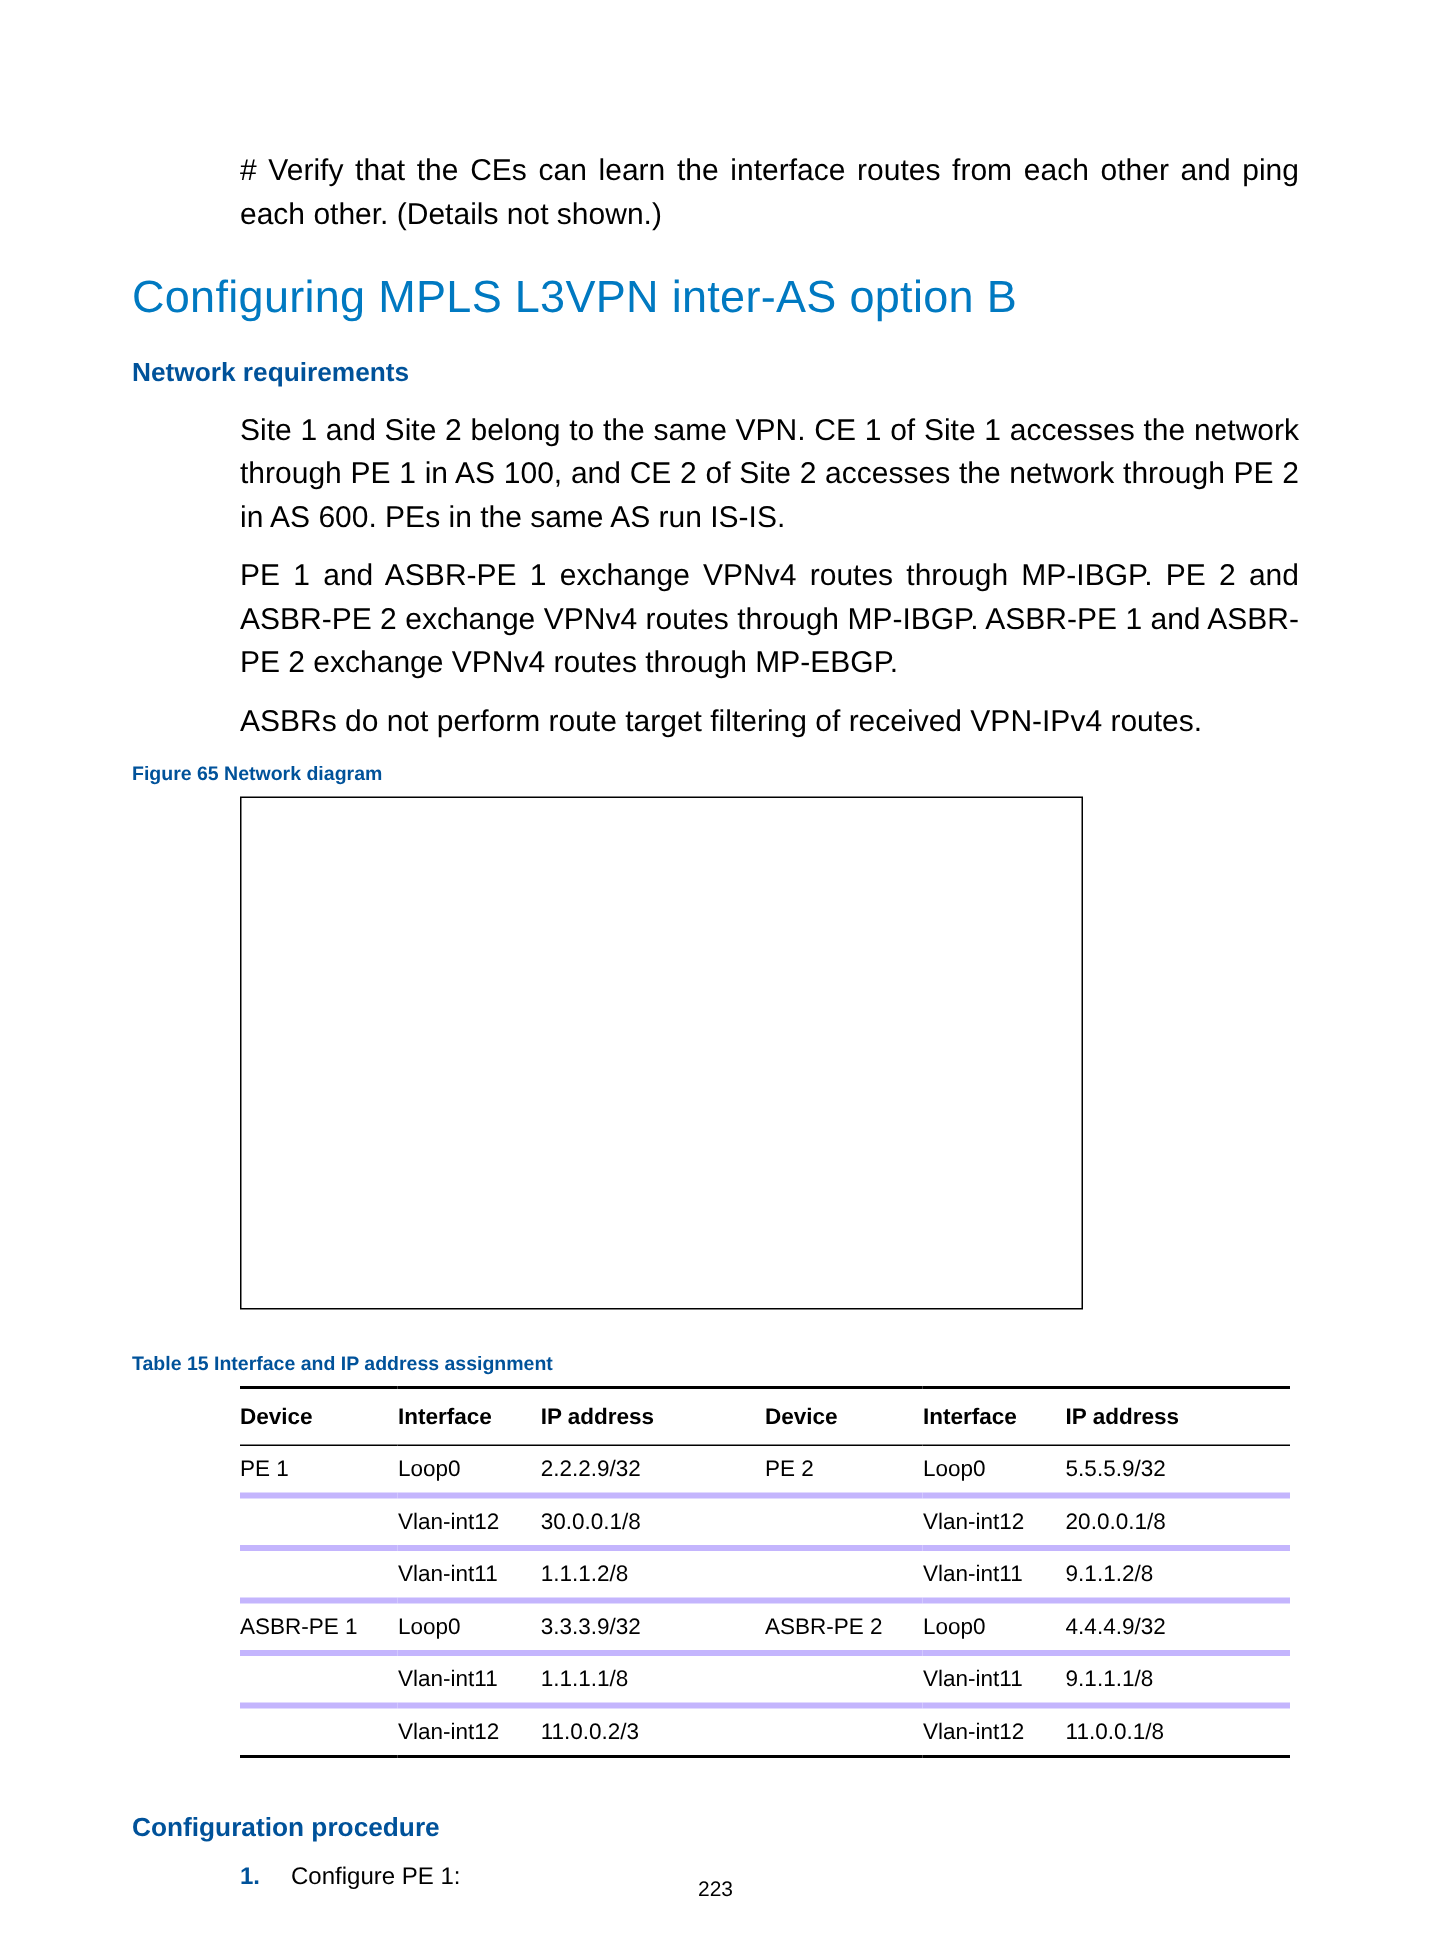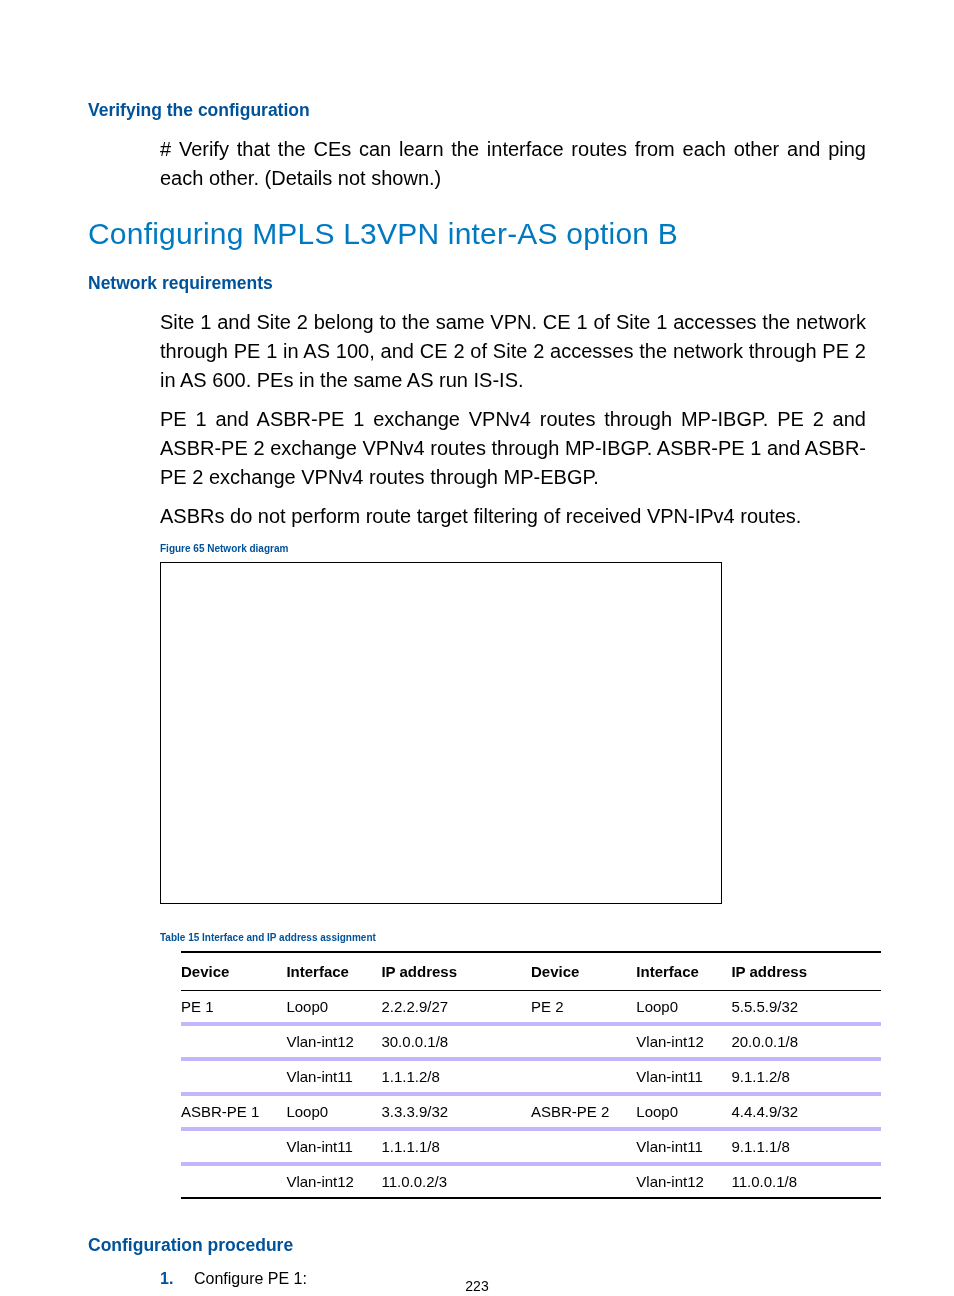--- a/index.html
+++ b/index.html
@@ -35,36 +35,35 @@
   }
   .h2 {
     color: #0079c1;
     font-size: 30px;
     font-weight: 400;
     margin: 24px 0 22px 0;
     letter-spacing: 0.2px;
   }
   .caption {
     color: #00529a;
-    font-size: 10px;
+    font-size: 13px;
     font-weight: 600;
-    margin-left: 72px;
     margin-top: 12px;
     margin-bottom: 8px;
   }
   .figure-box {
     margin-left: 72px;
     width: 560px;
     height: 340px;
     border: 1px solid #000;
     background: #fff;
     margin-bottom: 28px;
   }
   table.iptable {
-    margin-left: 93px;
+    margin-left: 72px;
     border-collapse: collapse;
     width: 700px;
     font-size: 15px;
   }
   table.iptable th {
     text-align: left;
     font-weight: 700;
     padding: 10px 6px 10px 0;
     border-top: 2px solid #000;
     border-bottom: 1.5px solid #000;
@@ -104,21 +103,20 @@
     right: 0;
     text-align: center;
     font-size: 14px;
   }
 </style>
 </head>
 <body>
 
 <div class="page">
 
-  <h3 class="h3">Verifying the configuration</h3>
   <div class="body-indent">
     <p># Verify that the CEs can learn the interface routes from each other and ping each other. (Details not shown.)</p>
   </div>
 
   <h2 class="h2">Configuring MPLS L3VPN inter-AS option B</h2>
 
   <h3 class="h3">Network requirements</h3>
   <div class="body-indent">
     <p>Site 1 and Site 2 belong to the same VPN. CE 1 of Site 1 accesses the network through PE 1 in AS 100, and CE 2 of Site 2 accesses the network through PE 2 in AS 600. PEs in the same AS run IS-IS.</p>
     <p>PE 1 and ASBR-PE 1 exchange VPNv4 routes through MP-IBGP. PE 2 and ASBR-PE 2 exchange VPNv4 routes through MP-IBGP. ASBR-PE 1 and ASBR-PE 2 exchange VPNv4 routes through MP-EBGP.</p>
@@ -138,21 +136,21 @@
         <th class="col-ip">IP address</th>
         <th class="col-dev">Device</th>
         <th class="col-if">Interface</th>
         <th class="col-ip">IP address</th>
       </tr>
     </thead>
     <tbody id="ip-tbody">
         <tr>
           <td>PE 1</td>
           <td>Loop0</td>
-          <td>2.2.2.9/27</td>
+          <td>2.2.2.9/32</td>
           <td>PE 2</td>
           <td>Loop0</td>
           <td>5.5.5.9/32</td>
         </tr>
         <tr>
           <td></td>
           <td>Vlan-int12</td>
           <td>30.0.0.1/8</td>
           <td></td>
           <td>Vlan-int12</td>

